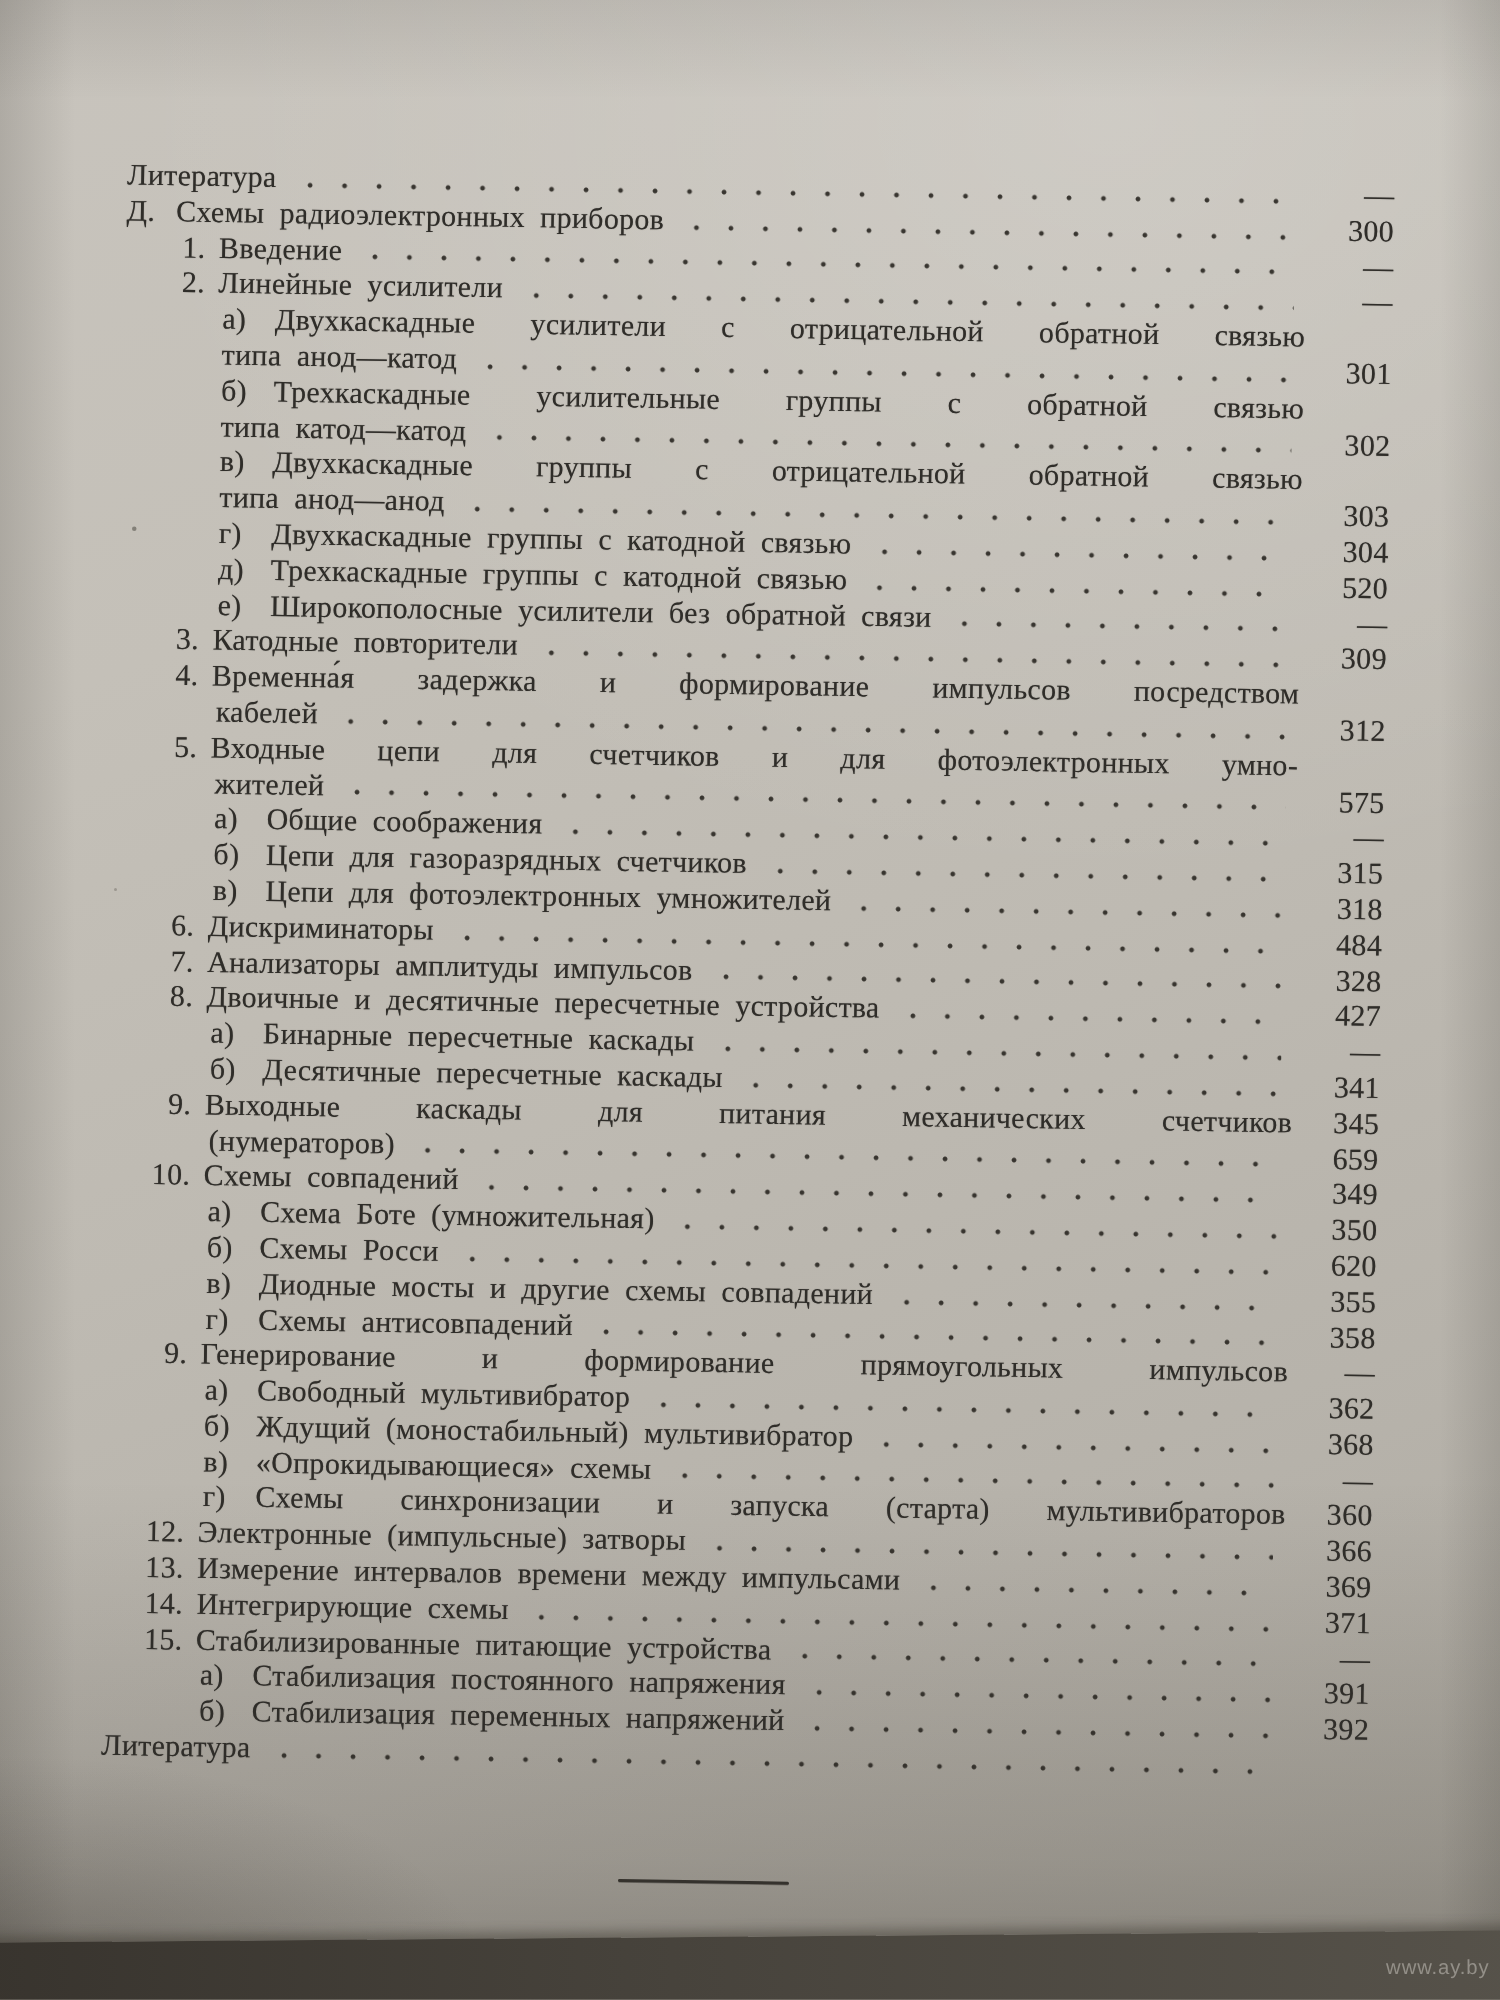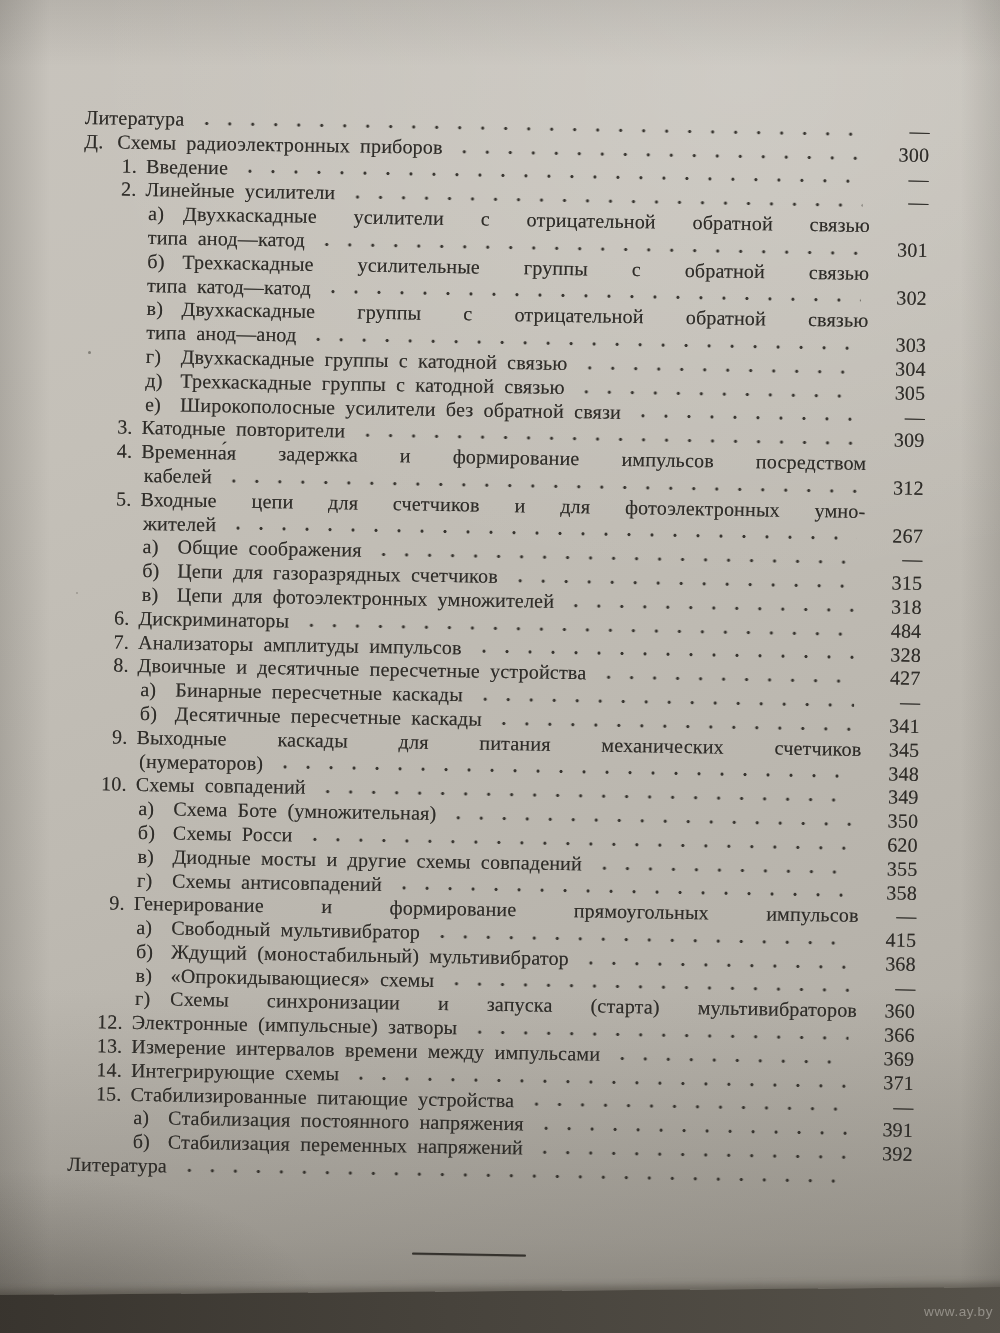--- a/index.html
+++ b/index.html
@@ -137,21 +137,21 @@
         <div class="row lvl2">
     <span class="m">г)</span>
     <span class="t">Двухкаскадные группы с катодной связью</span>
     <span class="ld dots"></span>
     <span class="pg">304</span>
   </div>
         <div class="row lvl2">
     <span class="m">д)</span>
     <span class="t">Трехкаскадные группы с катодной связью</span>
     <span class="ld dots"></span>
-    <span class="pg">305</span>
+    <span class="pg">520</span>
   </div>
         <div class="row lvl2">
     <span class="m">е)</span>
     <span class="t">Широкополосные усилители без обратной связи</span>
     <span class="ld dots"></span>
     <span class="pg">—</span>
   </div>
         <div class="row lvl1">
     <span class="m">3.</span>
     <span class="t">Катодные повторители</span>
@@ -173,21 +173,21 @@
         <div class="row lvl1 fill">
     <span class="m">5.</span>
     <span class="t">Входные цепи для счетчиков и для фотоэлектронных умно-</span>
 
     <span class="pg"></span>
   </div>
         <div class="row lvl3">
 
     <span class="t">жителей</span>
     <span class="ld dots"></span>
-    <span class="pg">267</span>
+    <span class="pg">575</span>
   </div>
         <div class="row lvl2">
     <span class="m">а)</span>
     <span class="t">Общие соображения</span>
     <span class="ld dots"></span>
     <span class="pg">—</span>
   </div>
         <div class="row lvl2">
     <span class="m">б)</span>
     <span class="t">Цепи для газоразрядных счетчиков</span>
@@ -233,21 +233,21 @@
         <div class="row lvl1 fill">
     <span class="m">9.</span>
     <span class="t">Выходные каскады для питания механических счетчиков</span>
 
     <span class="pg">345</span>
   </div>
         <div class="row lvl3">
 
     <span class="t">(нумераторов)</span>
     <span class="ld dots"></span>
-    <span class="pg">348</span>
+    <span class="pg">659</span>
   </div>
         <div class="row lvl1">
     <span class="m">10.</span>
     <span class="t">Схемы совпадений</span>
     <span class="ld dots"></span>
     <span class="pg">349</span>
   </div>
         <div class="row lvl2">
     <span class="m">а)</span>
     <span class="t">Схема Боте (умножительная)</span>
@@ -275,21 +275,21 @@
         <div class="row lvl1 fill">
     <span class="m">9.</span>
     <span class="t">Генерирование и формирование прямоугольных импульсов</span>
 
     <span class="pg">—</span>
   </div>
         <div class="row lvl2">
     <span class="m">а)</span>
     <span class="t">Свободный мультивибратор</span>
     <span class="ld dots"></span>
-    <span class="pg">415</span>
+    <span class="pg">362</span>
   </div>
         <div class="row lvl2">
     <span class="m">б)</span>
     <span class="t">Ждущий (моностабильный) мультивибратор</span>
     <span class="ld dots"></span>
     <span class="pg">368</span>
   </div>
         <div class="row lvl2">
     <span class="m">в)</span>
     <span class="t">«Опрокидывающиеся» схемы</span>

